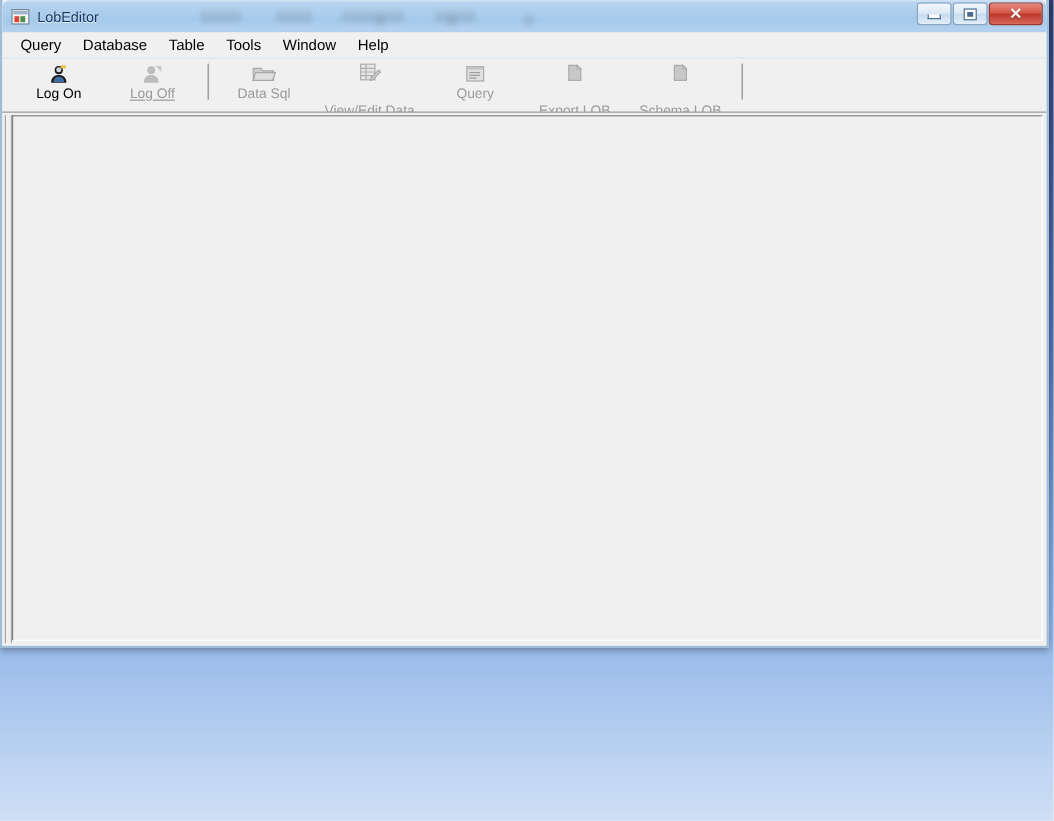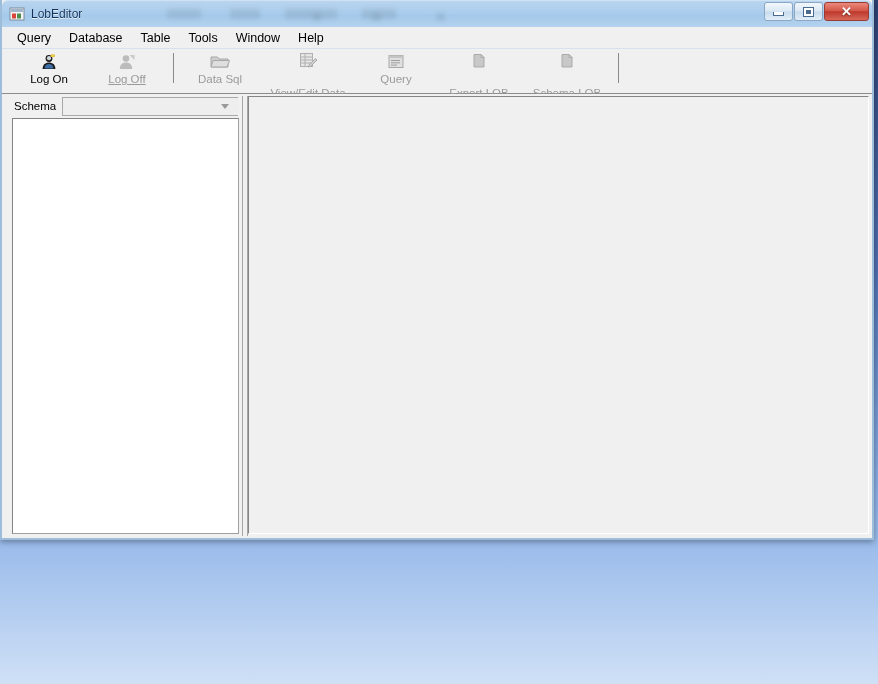--- a/index.html
+++ b/index.html
@@ -442,31 +442,19 @@
       </span>
       <span class="tb-label" style="color:#9a9a9a">Schema LOB</span>
     </div>
 
     <div class="tb-sep"></div>
 
   </div>
 
   <div class="client">
 
-    <div class="left-panel">
-
-      <div class="schema-row">
-        <span class="schema-label">Schema</span>
-        <div class="schema-combo">
-          <span class="combo-value"></span>
-          <span class="combo-arrow"></span>
-        </div>
-      </div>
-
-      <div class="tree-panel"></div>
-    </div>
 
     <div class="splitter"></div>
 
     <div class="mdi-client"></div>
   </div>
 
 </div>
 
 </body></html>

